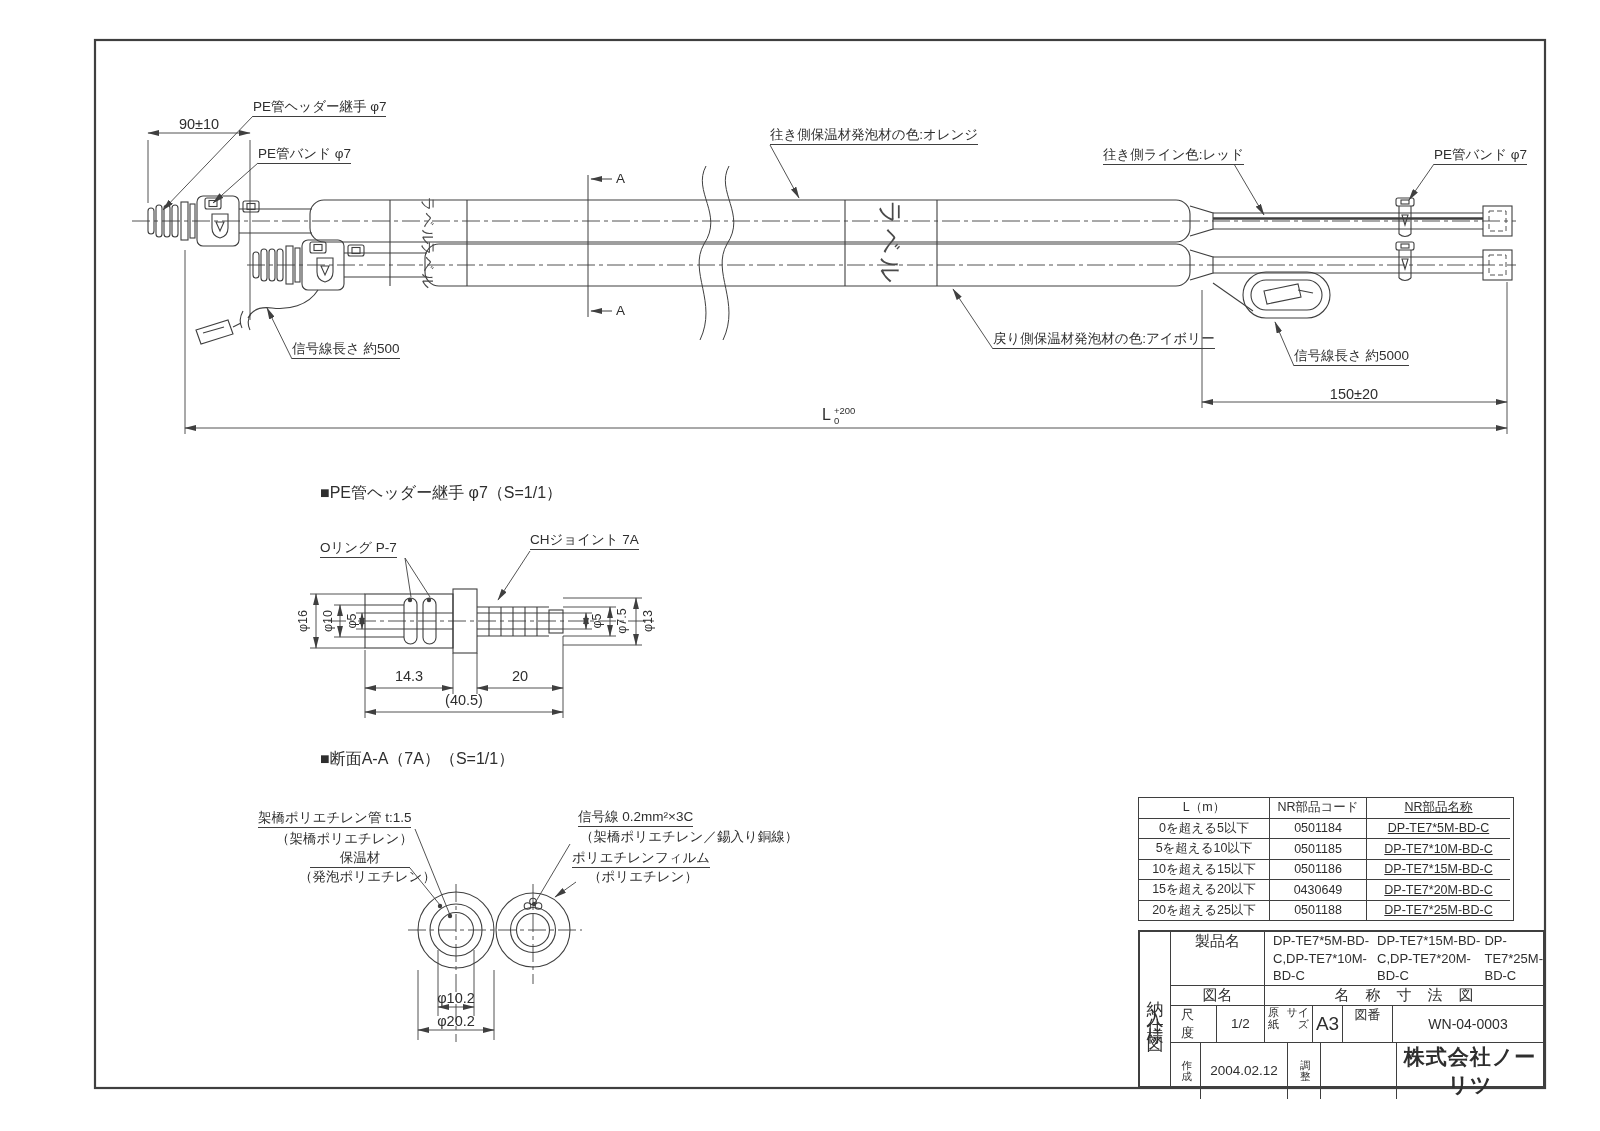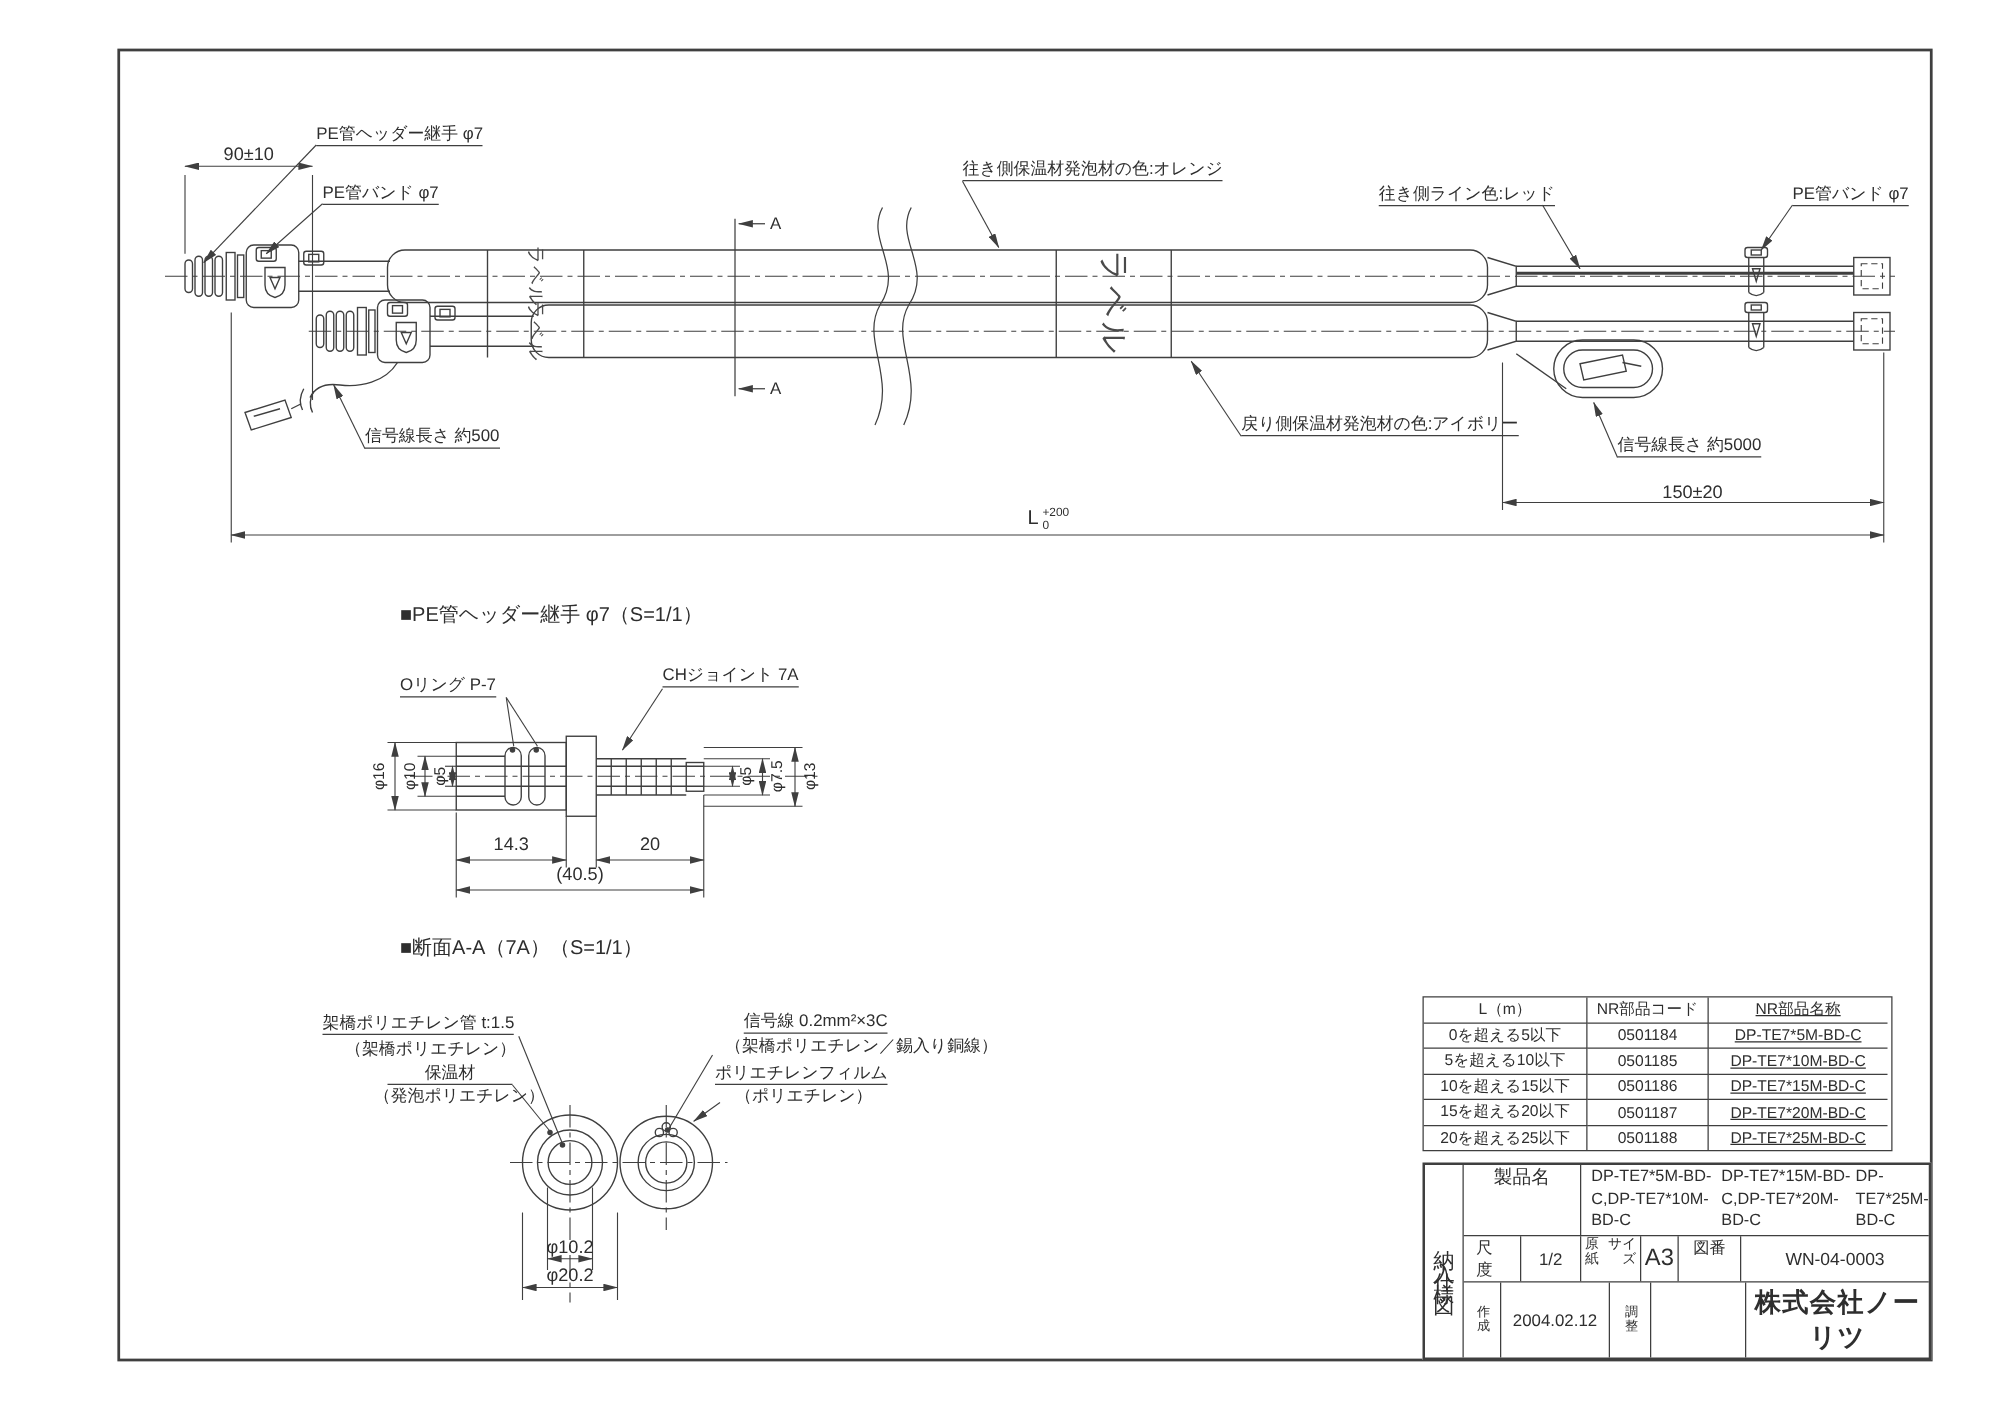--- a/index.html
+++ b/index.html
@@ -313,21 +313,21 @@
 <div class="lbl small rot-ccw" style="left:648px;top:621px">φ13</div>
 <div class="lbl dim ctr" style="left:409px;top:668px">14.3</div>
 <div class="lbl dim ctr" style="left:520px;top:668px">20</div>
 <div class="lbl dim ctr" style="left:464px;top:692px">(40.5)</div>
 
 <div class="lbl heading" style="left:320px;top:750px">■断面A-A（7A）（S=1/1）</div>
 <div class="lbl u" style="left:258px;top:810px">架橋ポリエチレン管 t:1.5</div>
 <div class="lbl" style="left:276px;top:831px">（架橋ポリエチレン）</div>
 <div class="lbl u" style="left:310px;top:850px;width:100px;text-align:center">保温材</div>
 <div class="lbl" style="left:299px;top:869px">（発泡ポリエチレン）</div>
-<div class="lbl u" style="left:595px;top:809px">信号線 0.2mm²×3C</div>
+<div class="lbl u" style="left:578px;top:809px">信号線 0.2mm²×3C</div>
 <div class="lbl" style="left:580px;top:829px">（架橋ポリエチレン／錫入り銅線）</div>
 <div class="lbl u" style="left:572px;top:850px">ポリエチレンフィルム</div>
 <div class="lbl" style="left:588px;top:869px">（ポリエチレン）</div>
 <div class="lbl dim ctr" style="left:456px;top:990px">φ10.2</div>
 <div class="lbl dim ctr" style="left:456px;top:1013px">φ20.2</div>
 
 <div id="parts-table">
   <div class="c">L（m）</div>
   <div class="c">NR部品コード</div>
   <div class="c">NR部品名称</div>
@@ -338,38 +338,42 @@
 
   <div class="c">5を超える10以下</div>
   <div class="c">0501185</div>
   <div class="c">DP-TE7*10M-BD-C</div>
 
   <div class="c">10を超える15以下</div>
   <div class="c">0501186</div>
   <div class="c">DP-TE7*15M-BD-C</div>
 
   <div class="c">15を超える20以下</div>
-  <div class="c">0501187</div>
+  <div class="c">0430649</div>
   <div class="c">DP-TE7*20M-BD-C</div>
 
   <div class="c last">20を超える25以下</div>
   <div class="c last">0501188</div>
   <div class="c last">DP-TE7*25M-BD-C</div>
 </div>
 
 <div id="title-block">
   <div id="tb-strip">納入仕様図</div>
   <div id="tb-main">
     <div class="tb-row" style="height:57px">
       <div class="tb-cell just" id="tb-product-label">製品名</div>
       <div class="tb-cell nb" id="tb-product-value">
         <div>DP-TE7*5M-BD-C,DP-TE7*10M-BD-C</div>
         <div>DP-TE7*15M-BD-C,DP-TE7*20M-BD-C</div>
         <div>DP-TE7*25M-BD-C</div>
       </div>
+    </div>
+    <div class="tb-row" style="height:32px">
+      <div class="tb-cell just" id="tb-dwgname-label">図名</div>
+      <div class="tb-cell nb" id="tb-dwgname-value">名称寸法図</div>
     </div>
     <div class="tb-row" style="height:37px">
       <div class="tb-cell just" style="width:46px;font-size:13px">尺度</div>
       <div class="tb-cell cen" style="width:48px;font-size:13.5px">1/2</div>
       <div class="tb-cell" style="width:48px;font-size:11px;line-height:12px;padding:0 3px">
         <div style="text-align:left">原紙</div>
         <div style="text-align:right">サイズ</div>
       </div>
       <div class="tb-cell cen" style="width:30px;font-size:19px">A3</div>
       <div class="tb-cell just" style="width:50px;font-size:13px">図番</div>

